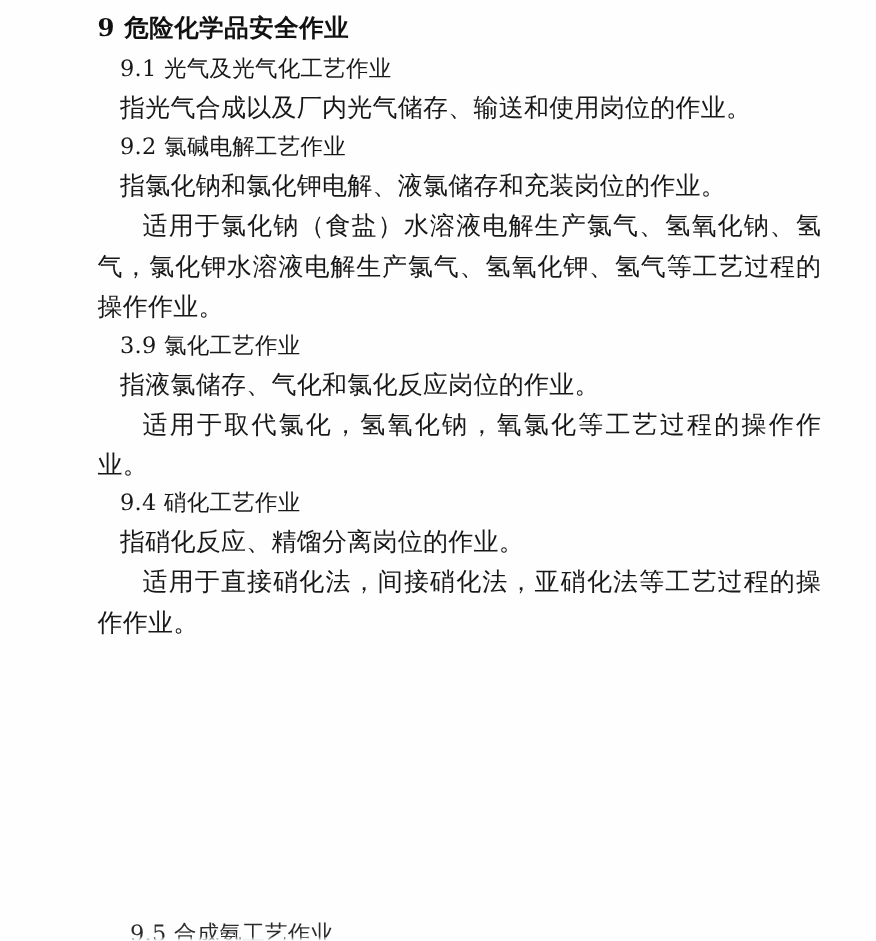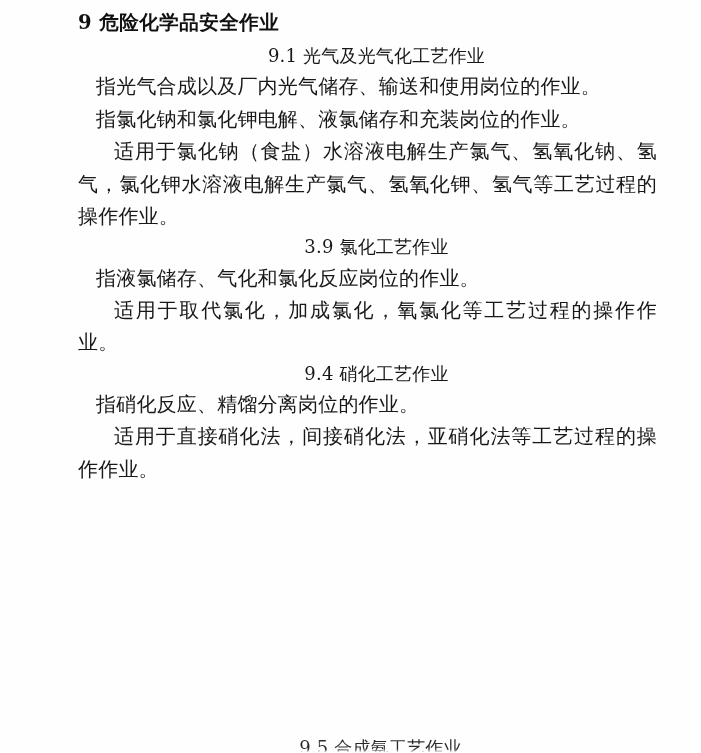--- a/index.html
+++ b/index.html
@@ -30,21 +30,20 @@
     margin: 0 0 4px 0;
     color: #111;
   }
   .sec-head {
     font-size: 18px;
     line-height: 1.62;
     margin: 0;
     padding-left: 18px;
     color: #181818;
     letter-spacing: 0.2px;
-    text-align: center;
   }
   .para {
     font-size: 20px;
     line-height: 1.62;
     margin: 0;
     text-align: justify;
     text-justify: inter-ideograph;
     color: #181818;
     letter-spacing: 0.2px;
   }
@@ -83,28 +82,29 @@
 <div class="page">
 
   <h1 class="doc-title">9 危险化学品安全作业</h1>
 
   <div>
     <p class="sec-head">9.1 光气及光气化工艺作业</p>
     <p class="para hang">指光气合成以及厂内光气储存、输送和使用岗位的作业。</p>
   </div>
 
   <div>
+    <p class="sec-head">9.2 氯碱电解工艺作业</p>
     <p class="para hang">指氯化钠和氯化钾电解、液氯储存和充装岗位的作业。</p>
     <p class="para indent">适用于氯化钠（食盐）水溶液电解生产氯气、氢氧化钠、氢气，氯化钾水溶液电解生产氯气、氢氧化钾、氢气等工艺过程的操作作业。</p>
   </div>
 
   <div>
     <p class="sec-head">3.9 氯化工艺作业</p>
     <p class="para hang">指液氯储存、气化和氯化反应岗位的作业。</p>
-    <p class="para indent">适用于取代氯化，加成氯化，氧氯化等工艺过程的操作作业。</p>
+    <p class="para indent">适用于取代氯化，氢氧化钠，氧氯化等工艺过程的操作作业。</p>
   </div>
 
   <div>
     <p class="sec-head">9.4 硝化工艺作业</p>
     <p class="para hang">指硝化反应、精馏分离岗位的作业。</p>
     <p class="para indent">适用于直接硝化法，间接硝化法，亚硝化法等工艺过程的操作作业。</p>
   </div>
 
   <div class="clip-bottom">
     <p class="sec-head">9.5 合成氨工艺作业</p>

